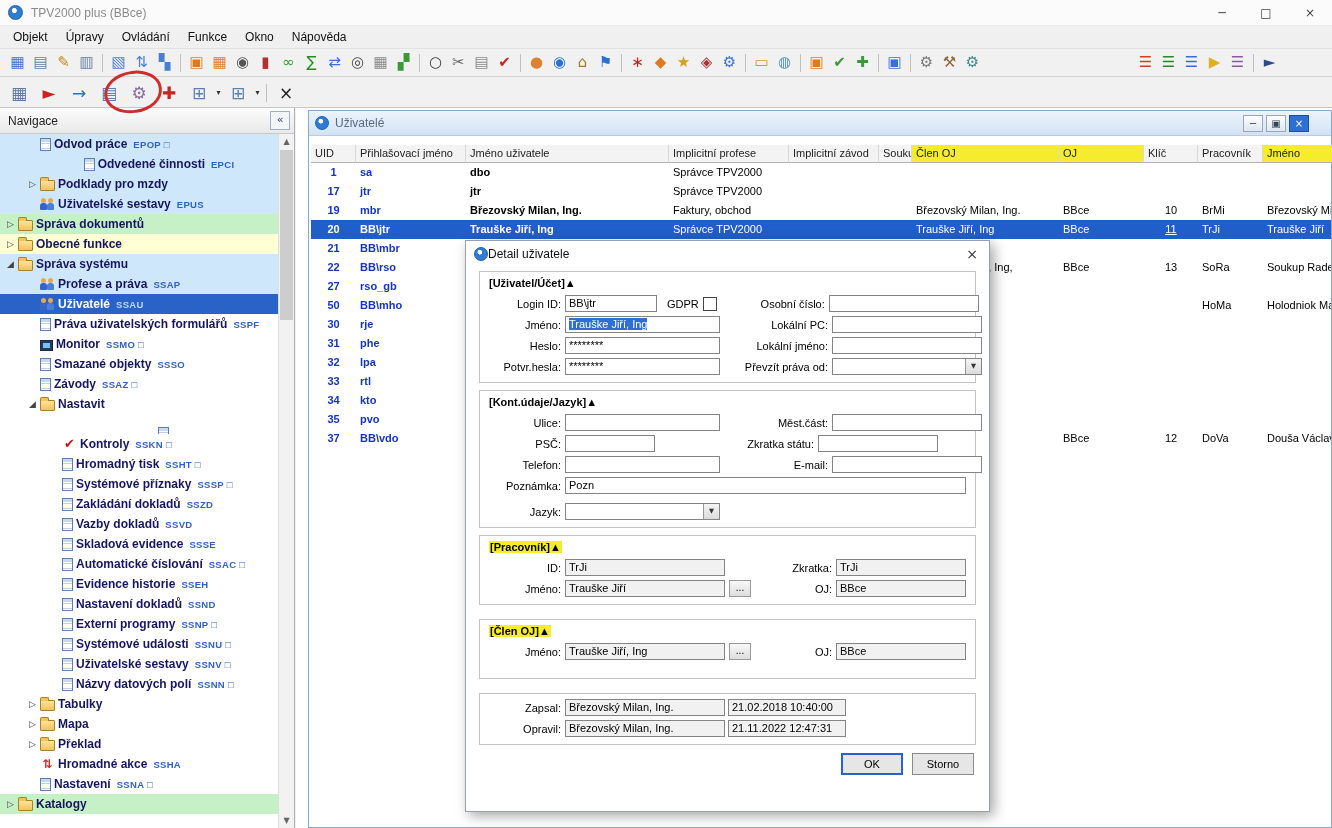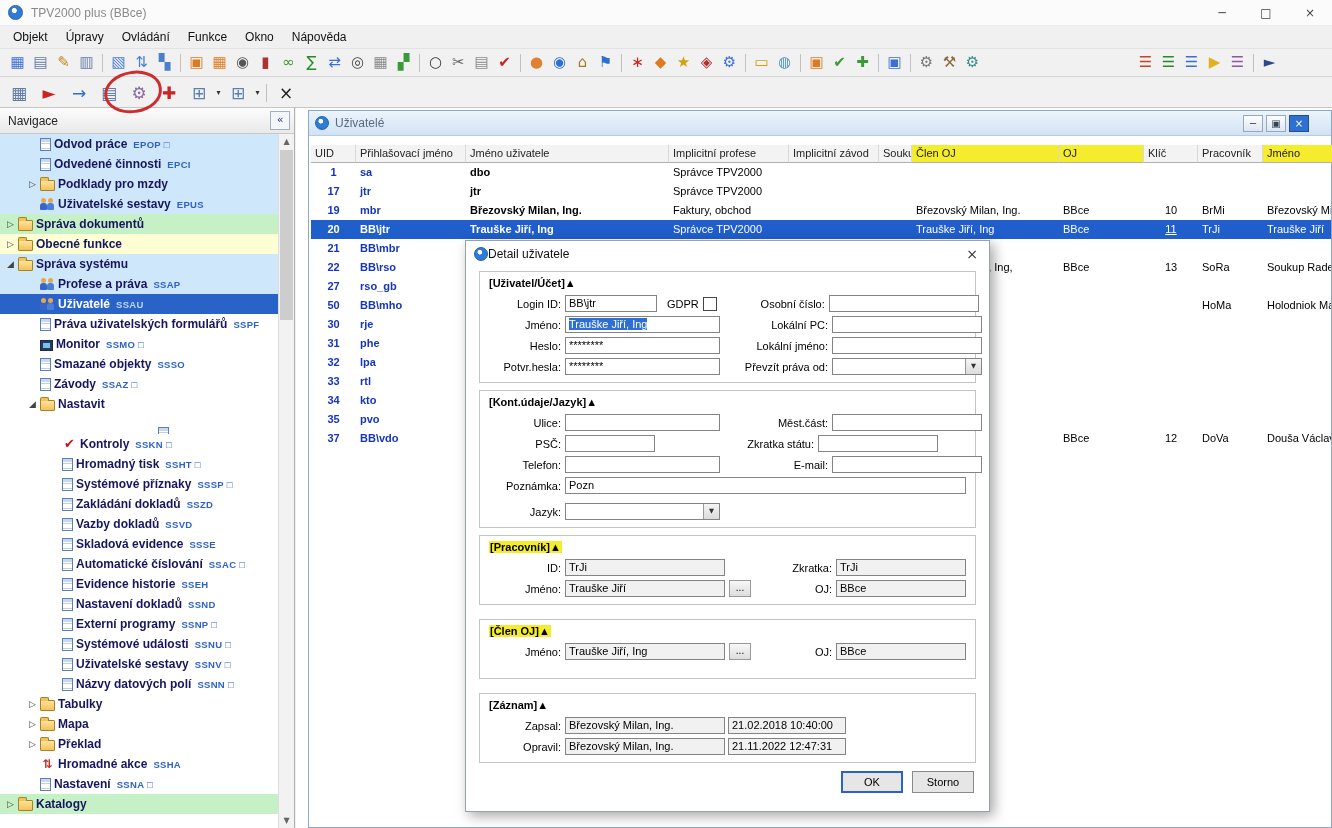--- a/index.html
+++ b/index.html
@@ -238,21 +238,21 @@
     <span class="nav-collapse">«</span>
   </div>
   <div class="nav-body">
     <div class="nav-tree">
         <div class="tree-row bg-blue" style="padding-left: 26px;">
           <span class="tree-arrow"></span>
           <span class="t-icon t-form"></span>
           <span class="tree-label">Odvod práce</span>
           <span class="tree-code">EPOP □</span>
         </div>
-        <div class="tree-row bg-blue" style="padding-left: 26px;">
+        <div class="tree-row bg-blue" style="padding-left: 26px; justify-content: center;">
           <span class="tree-arrow"></span>
           <span class="t-icon t-form"></span>
           <span class="tree-label">Odvedené činnosti</span>
           <span class="tree-code">EPCI</span>
         </div>
         <div class="tree-row bg-blue" style="padding-left: 26px;">
           <span class="tree-arrow">▷</span>
           <span class="t-icon t-folder"></span>
           <span class="tree-label">Podklady pro mzdy</span>
         </div>
@@ -761,21 +761,20 @@
       <div class="frow">
         <span class="lbl w72">Jméno:</span>
         <span class="fld w160 ro">Trauške Jiří, Ing</span>
         <span class="btn-more">...</span>
         <span class="lbl wR2">OJ:</span>
         <span class="fld w130 ro">BBce</span>
       </div>
     </div>
 
     <div class="gbox mt">
-      <div class="ghead">[Záznam]▲</div>
       <div class="frow">
         <span class="lbl w72">Zapsal:</span>
         <span class="fld w160 ro">Březovský Milan, Ing.</span>
         <span class="fld w118 ro ml2">21.02.2018 10:40:00</span>
       </div>
       <div class="frow">
         <span class="lbl w72">Opravil:</span>
         <span class="fld w160 ro">Březovský Milan, Ing.</span>
         <span class="fld w118 ro ml2">21.11.2022 12:47:31</span>
       </div>

